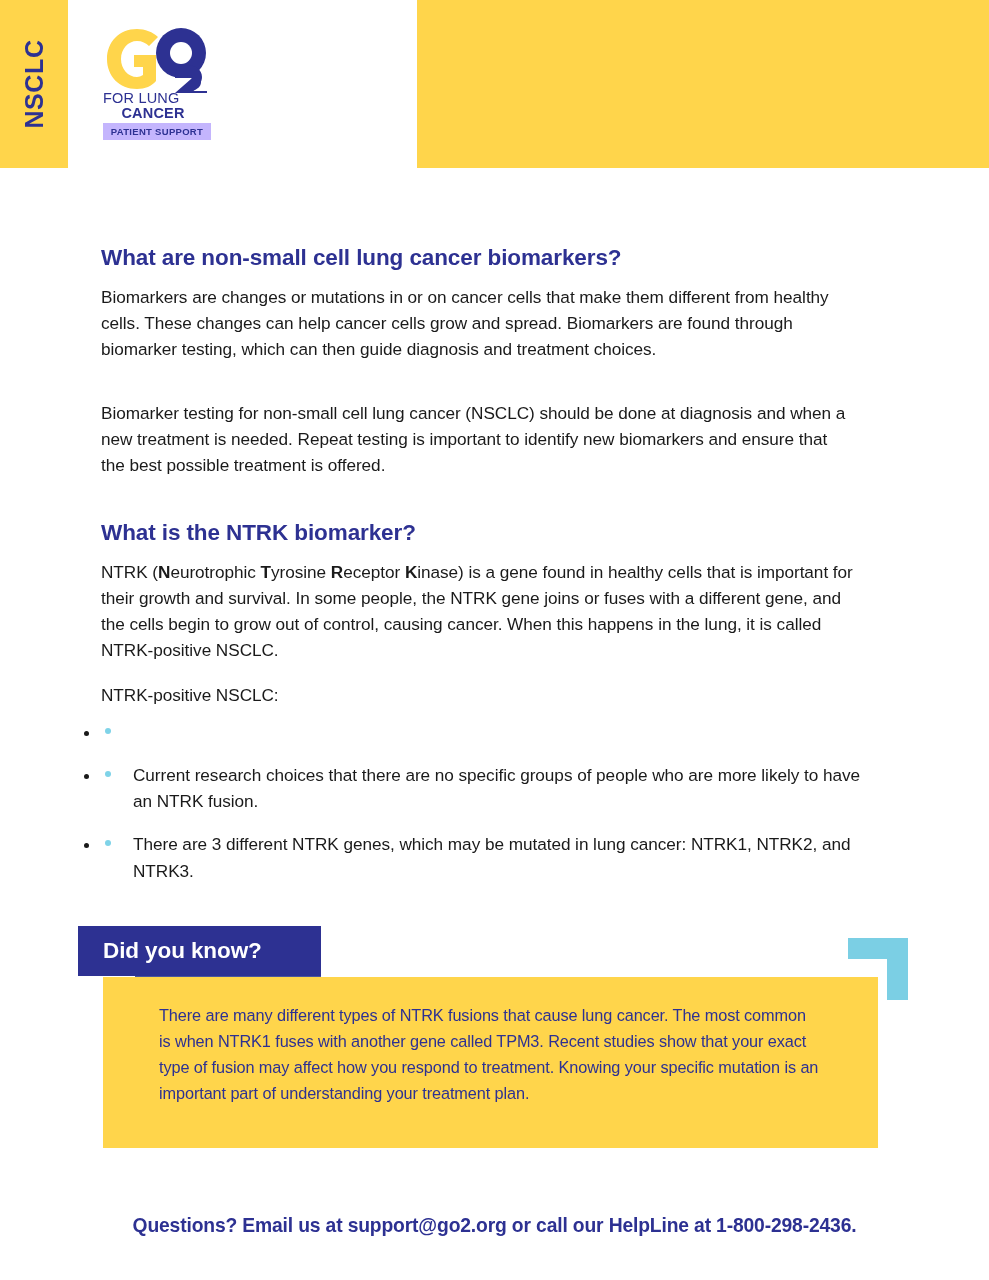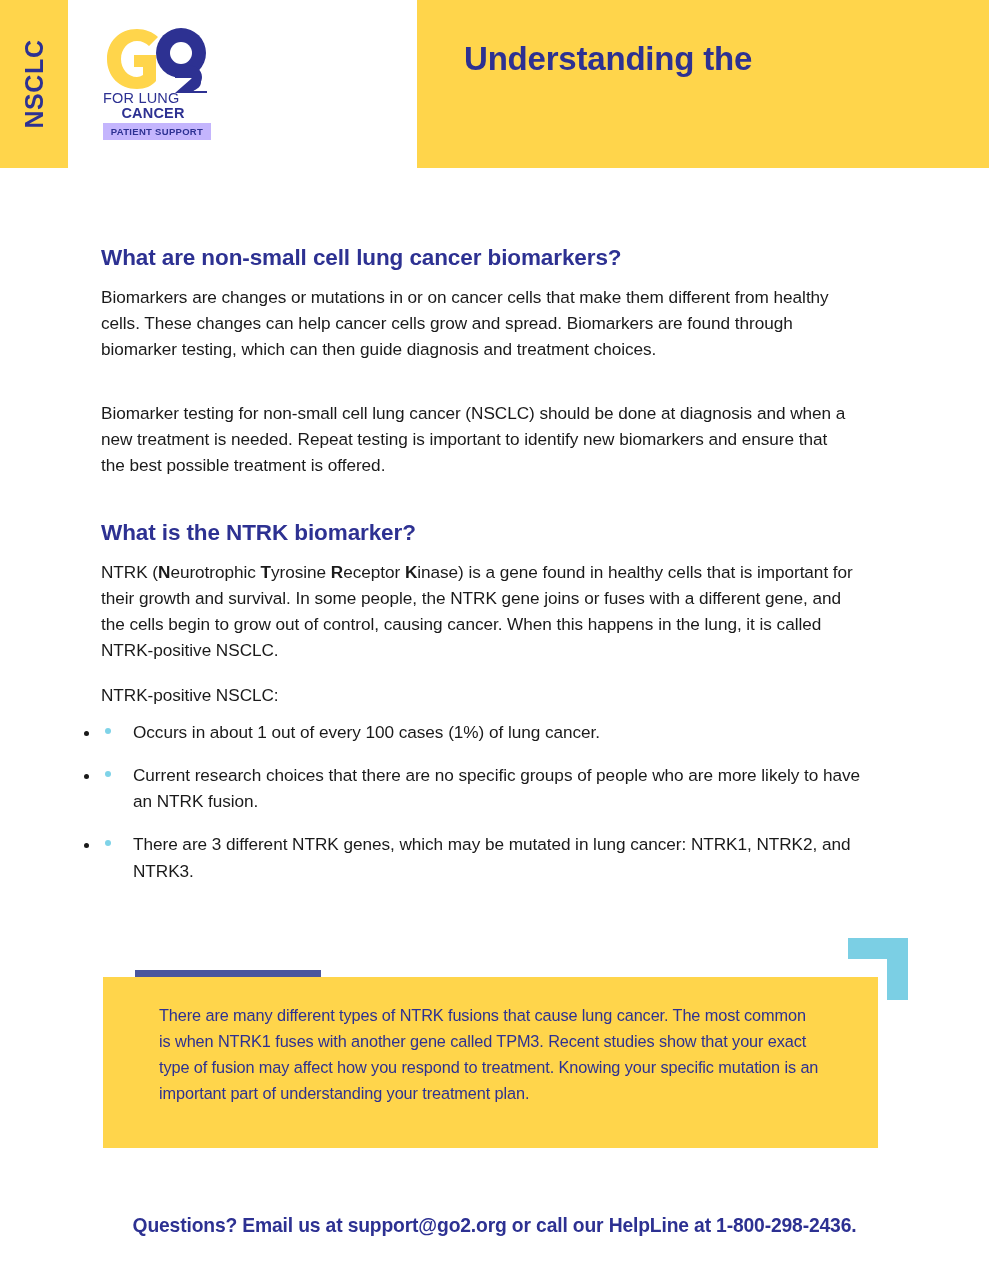--- a/index.html
+++ b/index.html
@@ -241,57 +241,58 @@
       </svg>
       <div class="go2-line1"><span>FOR </span><span class="hl">LUNG</span></div>
       <div class="go2-line2">CANCER</div>
       <div class="go2-ps">PATIENT SUPPORT</div>
     </div>
 
   </div>
 
   <div class="header-band">
     <div class="header-title">
-      <div>Understanding the</div>
     </div>
   </div>
 
   <div class="body-area">
 
     <h2 id="sec1-heading" class="section-heading">What are non-small cell lung cancer biomarkers?</h2>
     <p id="sec1-p1" class="para">Biomarkers are changes or mutations in or on cancer cells that make them different from healthy cells. These changes can help cancer cells grow and spread. Biomarkers are found through biomarker testing, which can then guide diagnosis and treatment choices.</p>
     <p id="sec1-p2" class="para">Biomarker testing for non-small cell lung cancer (NSCLC) should be done at diagnosis and when a new treatment is needed. Repeat testing is important to identify new biomarkers and ensure that the best possible treatment is offered.</p>
 
     <h2 id="sec2-heading" class="section-heading">What is the NTRK biomarker?</h2>
     <p id="sec2-p1" class="para"><span>NTRK (</span><b>N</b><span>eurotrophic </span><b>T</b><span>yrosine </span><b>R</b><span>eceptor </span><b>K</b><span>inase) is a gene found in healthy cells that is important for their growth and survival. In some people, the NTRK gene joins or fuses with a different gene, and the cells begin to grow out of control, causing cancer. When this happens in the lung, it is called NTRK-positive NSCLC.</span></p>
     <p id="sec2-lead" class="para">NTRK-positive NSCLC:</p>
 
     <ul class="bullet-list">
       <li class="bullet-item">
         <span class="bullet-dot"></span>
-        <span>Occurs in about  1 out of every 100 cases (1%) of lung cancer.</span>
       </li>
       <li class="bullet-item">
         <span class="bullet-dot"></span>
         <span>Current research choices that there are no specific groups of people who are more likely to have an NTRK fusion.</span>
       </li>
       <li class="bullet-item">
         <span class="bullet-dot"></span>
         <span>There are 3 different NTRK genes, which may be mutated in lung cancer: NTRK1, NTRK2, and NTRK3.</span>
       </li>
     </ul>
   </div>
 
   <div class="callout-wrap">
     <div class="teal-bracket">
       <span class="arm-h"></span>
       <span class="arm-v"></span>
     </div>
     <div class="callout-body"></div>
     <div class="callout-tab-shadow"></div>
+    <div class="callout-tab">
+      <span class="callout-tab-label">Did you know?</span>
+    </div>
   </div>
   <p class="callout-text">There are many different types of NTRK fusions that cause lung cancer. The most common is when NTRK1 fuses with another gene called TPM3. Recent studies show that your exact type of fusion may affect how you respond to treatment. Knowing your specific mutation is an important part of understanding your treatment plan.</p>
 
   <div class="footer">
     <span class="footer-text">Questions? Email us at support@go2.org or call our HelpLine at 1-800-298-2436.</span>
   </div>
 
 </div>
 
 </body></html>

